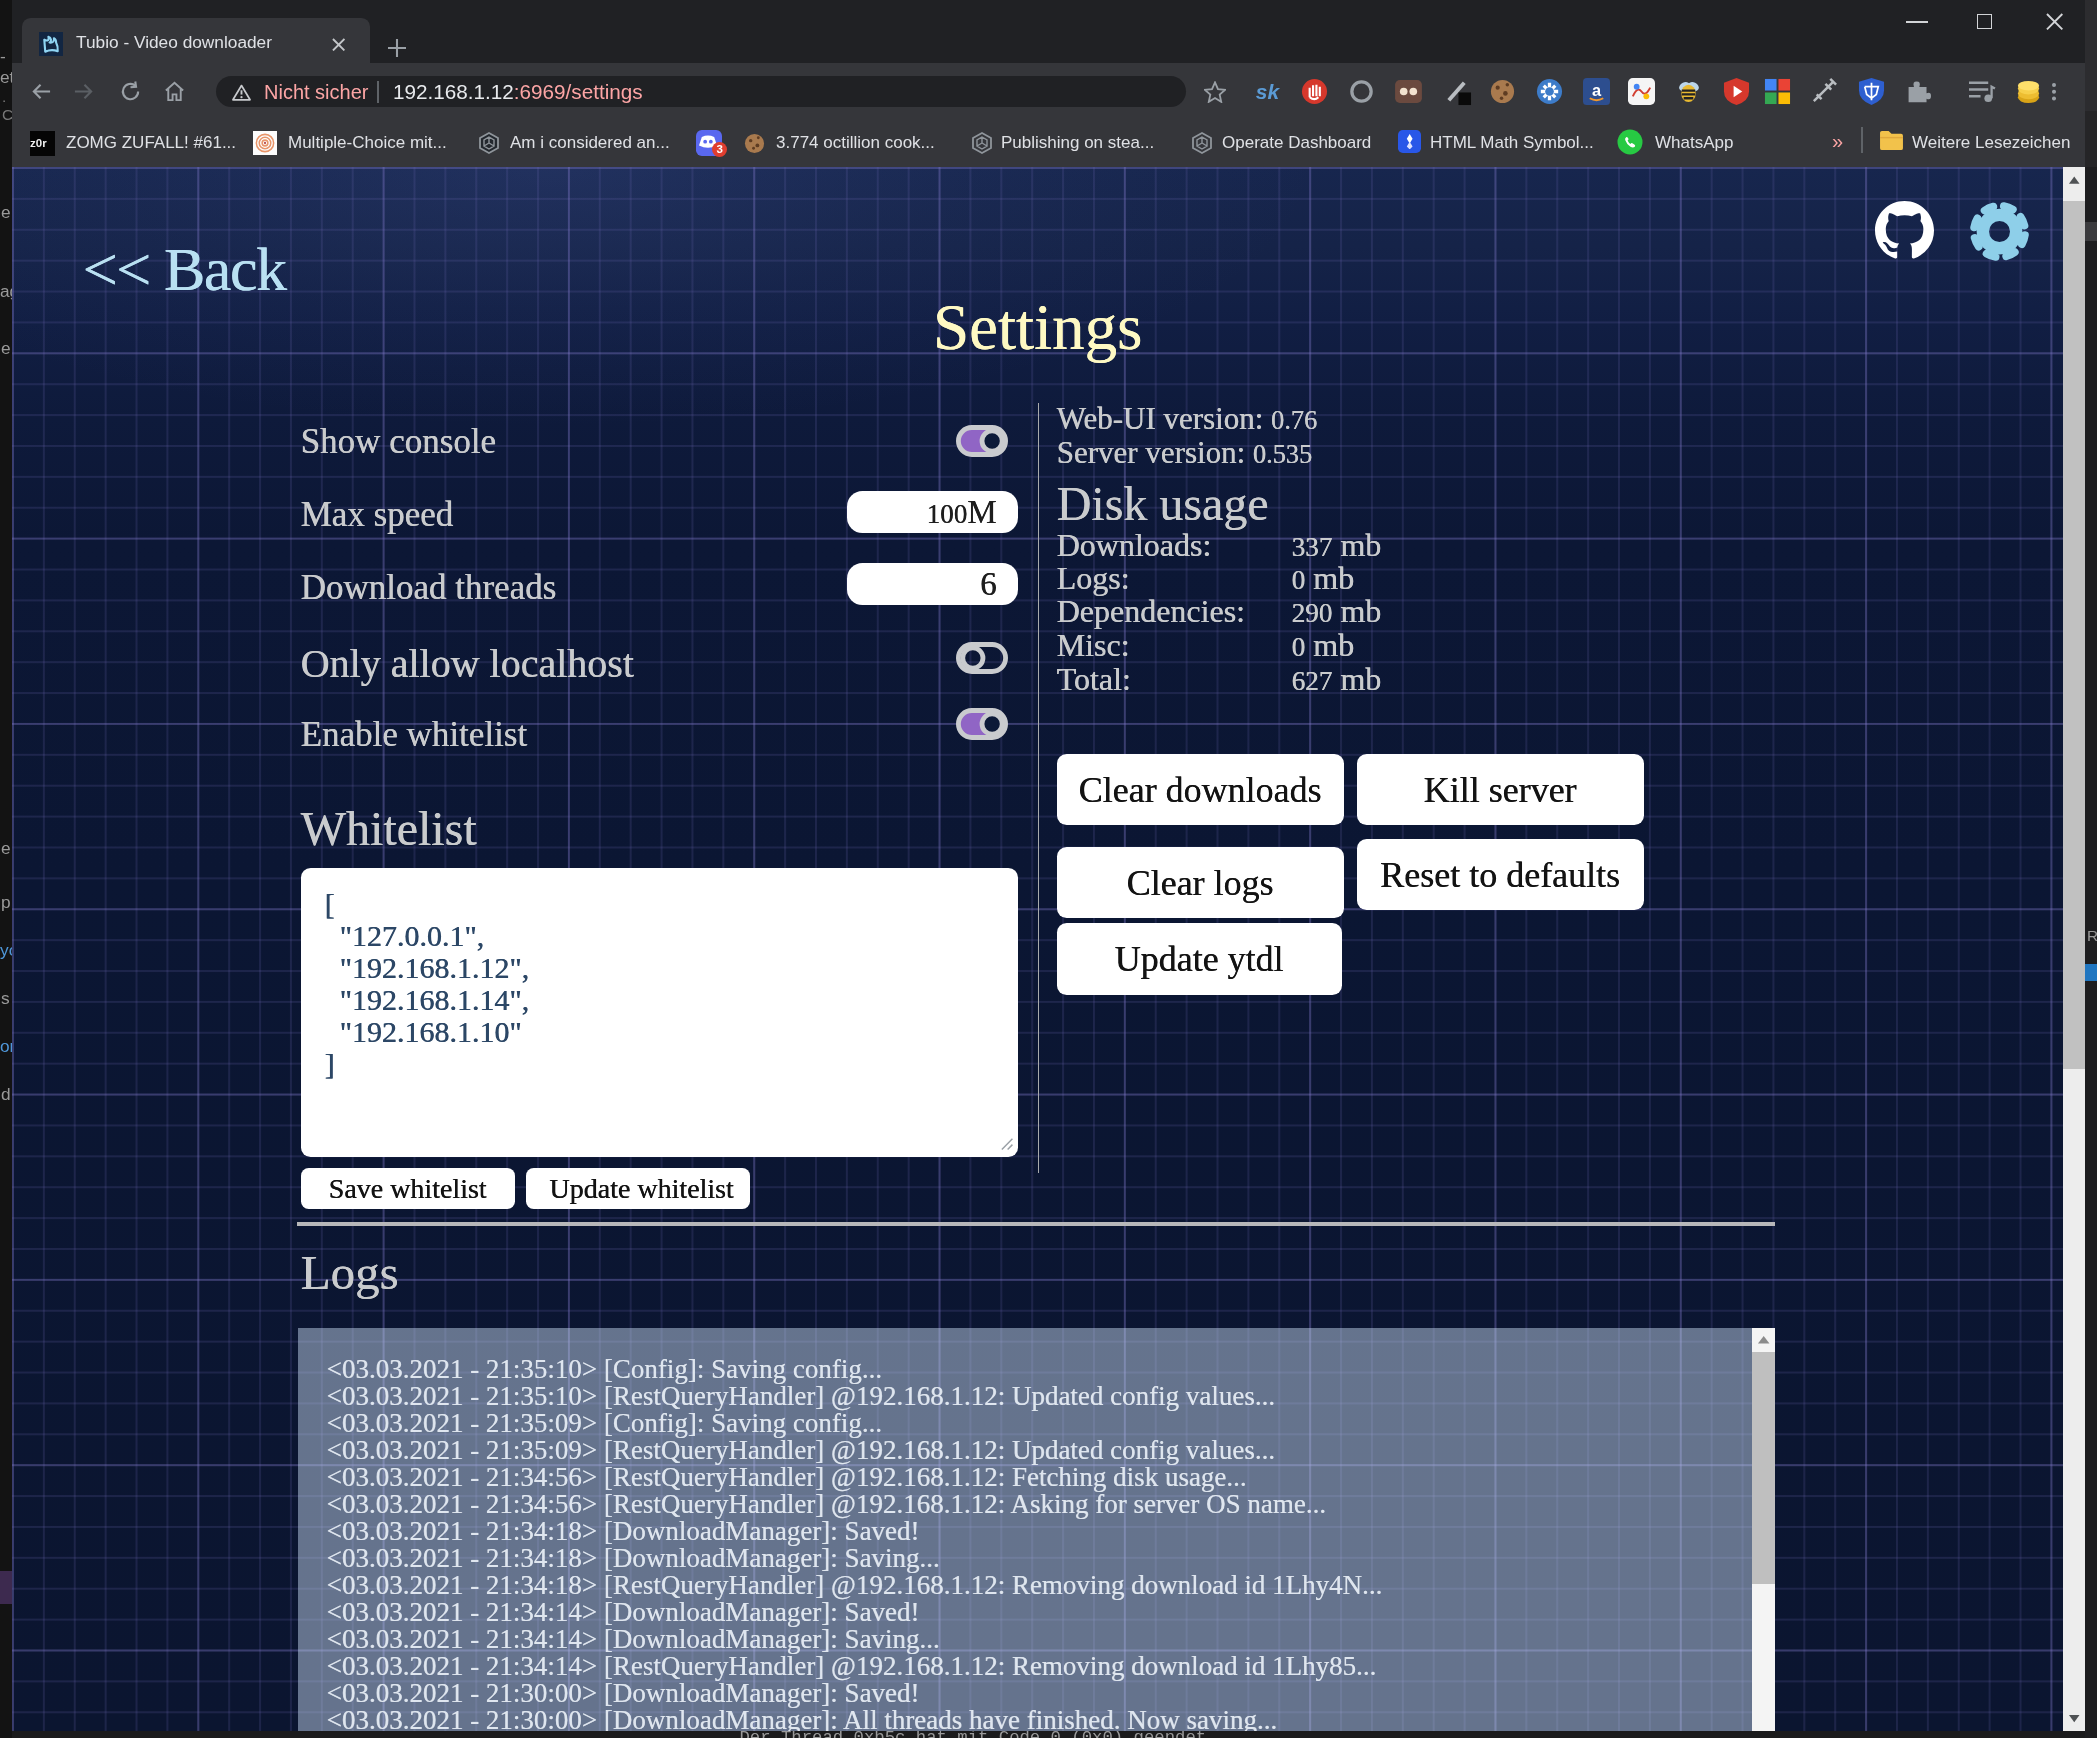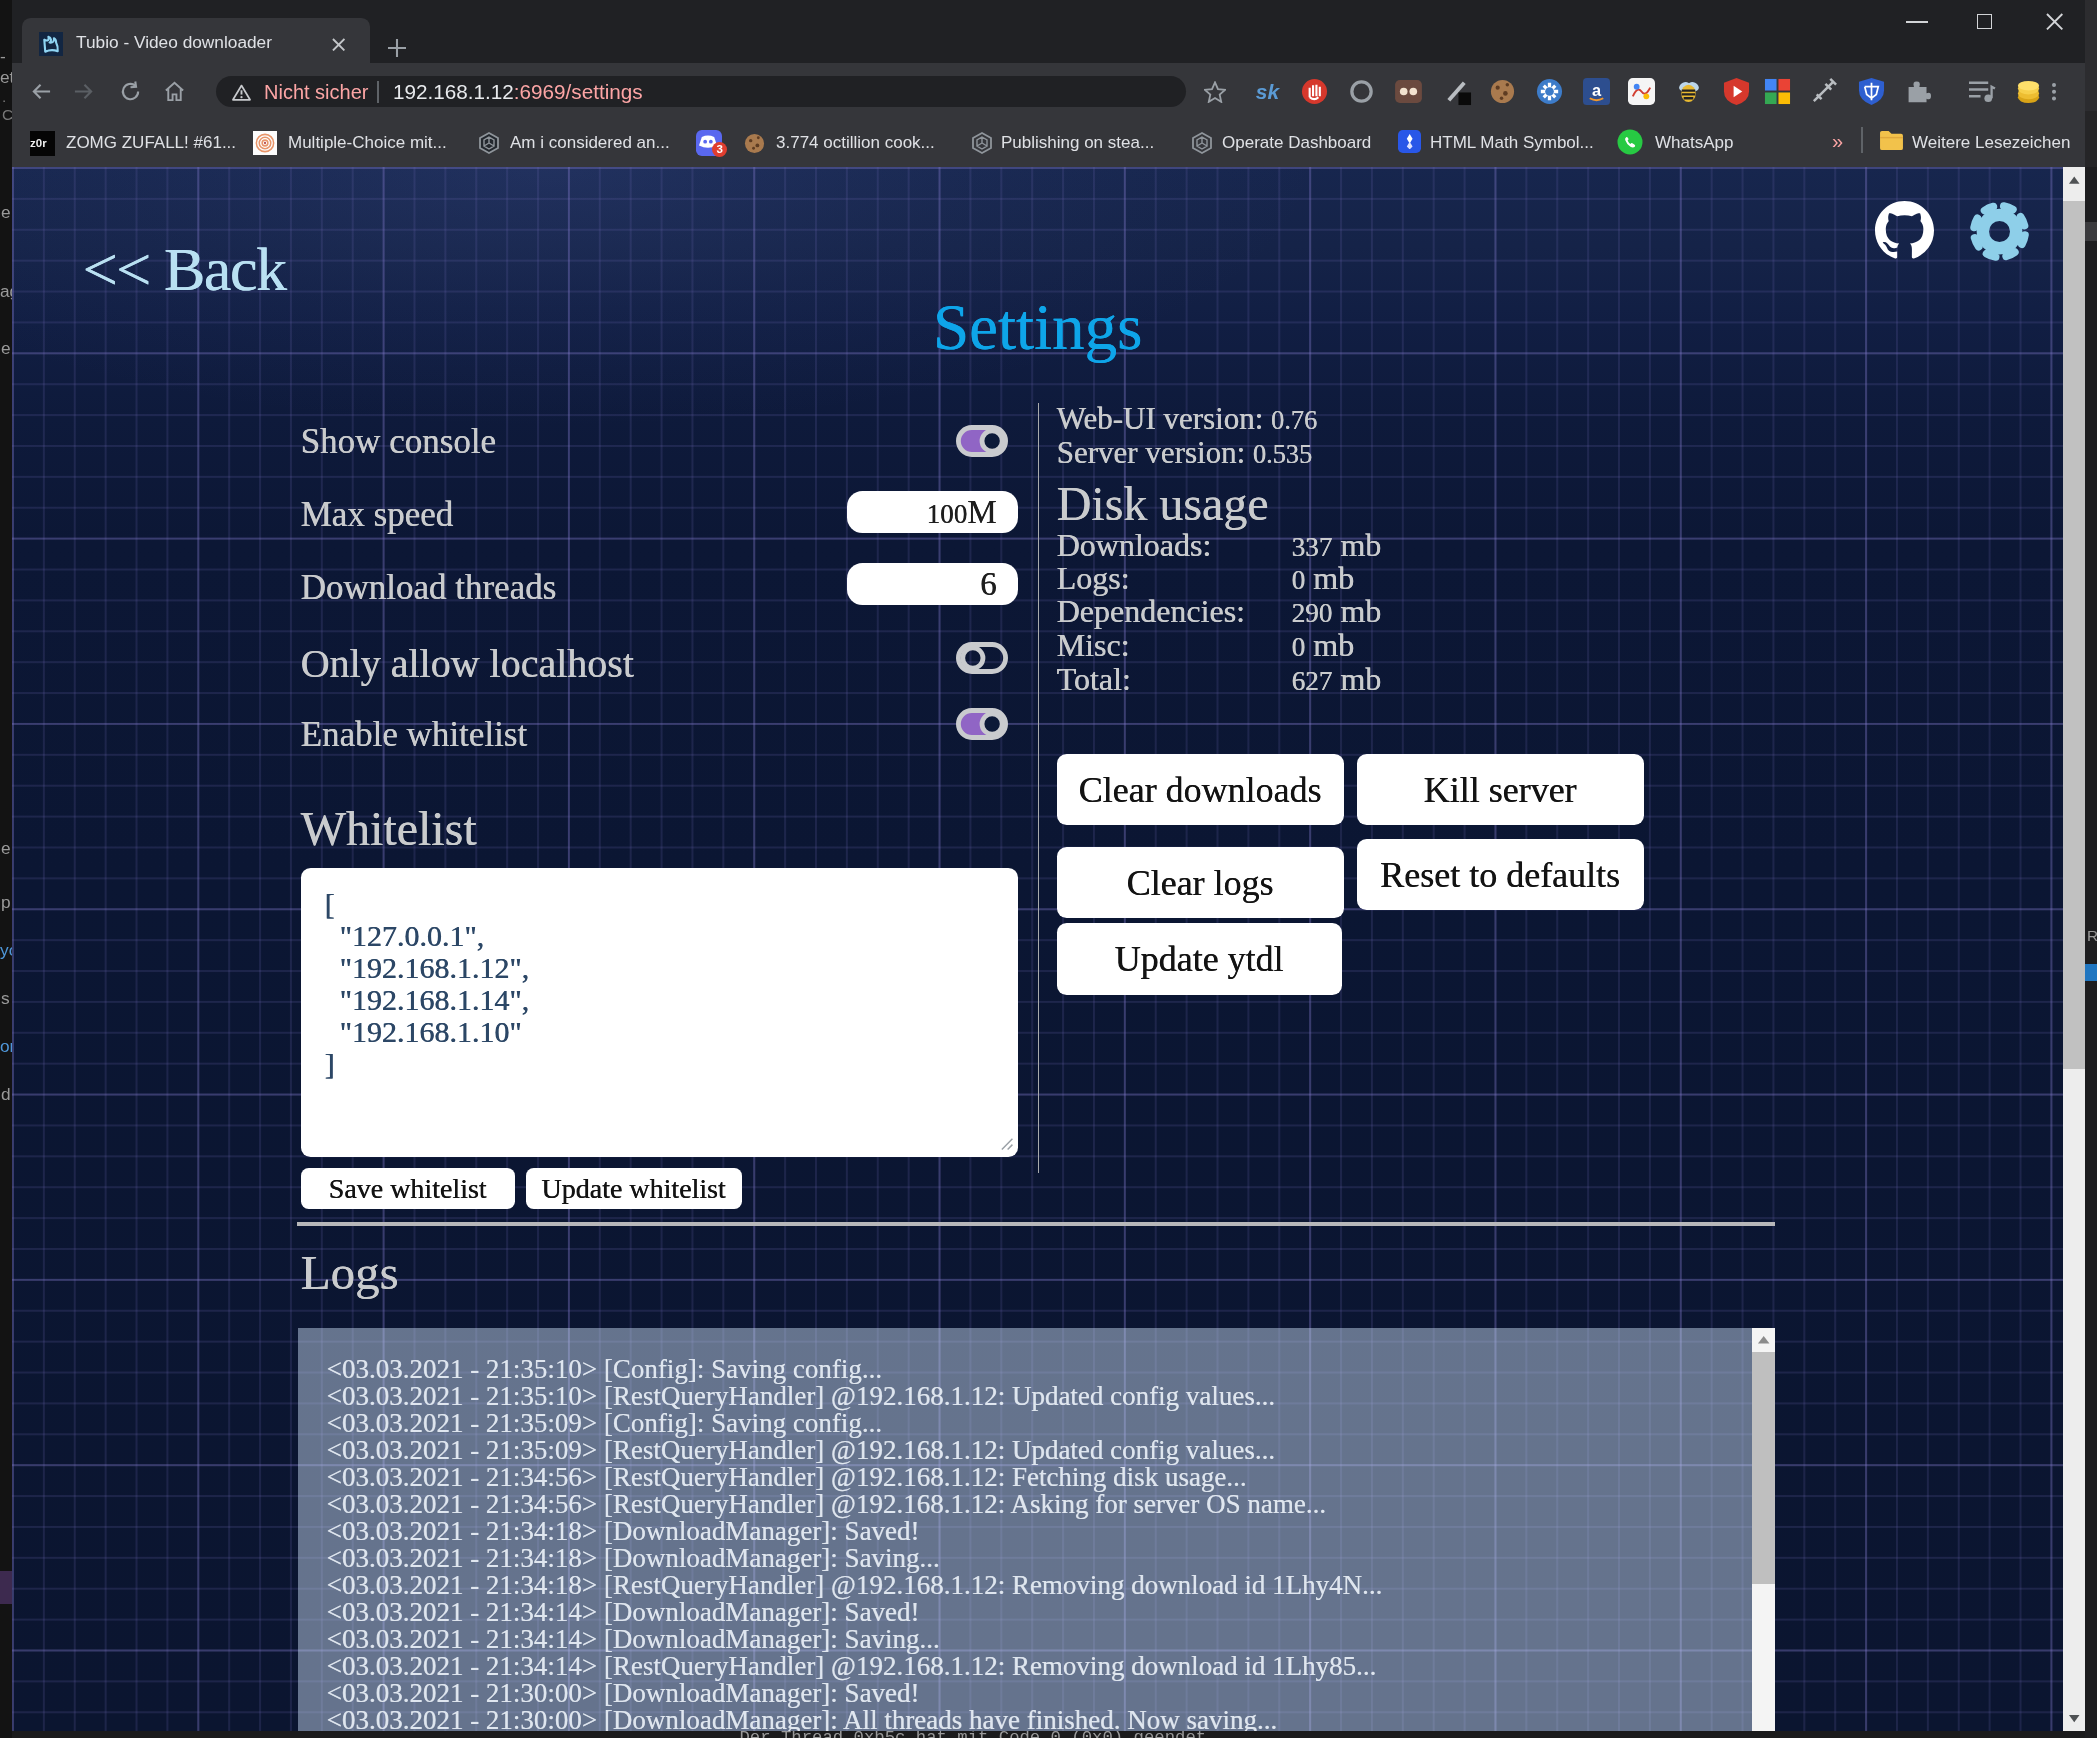--- a/index.html
+++ b/index.html
@@ -244,21 +244,21 @@
             <stop offset="1" stop-color="rgba(80,100,170,0)"></stop>
     </radialGradient>
    </defs>
    <rect width="2135" height="1628" fill="url(#bgg)"></rect>
    <rect width="2135" height="520" fill="url(#glow)"></rect>
    <rect width="2135" height="1628" fill="url(#gmin)"></rect>
    <rect width="2135" height="1628" fill="url(#gmaj)"></rect>
   </svg>
 
     <div class="t" style="left:71px;top:71px;font-size:62px;letter-spacing:-1.4px;color:#b9e0f2;">&lt;&lt; Back</div>
-    <div class="t" style="left:1026px;top:128px;font-size:65px;color:#0ea5e9;transform:translateX(-50%);">Settings</div>
+    <div class="t" style="left:1026px;top:128px;font-size:65px;color:#fef9c3;transform:translateX(-50%);">Settings</div>
     <svg class="t" style="left:1863px;top:34px" width="59" height="59" viewBox="0 0 16 16" fill="#ffffff">
         <path fill-rule="evenodd" d="M8 0C3.58 0 0 3.58 0 8c0 3.54 2.29 6.53 5.47 7.59.4.07.55-.17.55-.38 0-.19-.01-.82-.01-1.49-2.01.37-2.53-.49-2.69-.94-.09-.23-.48-.94-.82-1.13-.28-.15-.68-.52-.01-.53.63-.01 1.08.58 1.23.82.72 1.21 1.87.87 2.33.66.07-.52.28-.87.51-1.07-1.78-.2-3.64-.89-3.64-3.95 0-.87.31-1.59.82-2.15-.08-.2-.36-1.02.08-2.12 0 0 .67-.21 2.2.82.64-.18 1.32-.27 2-.27s1.36.09 2 .27c1.53-1.04 2.2-.82 2.2-.82.44 1.1.16 1.92.08 2.12.51.56.82 1.27.82 2.15 0 3.07-1.87 3.75-3.65 3.95.29.25.54.73.54 1.48 0 1.07-.01 1.93-.01 2.2 0 .21.15.46.55.38A8.012 8.012 0 0 0 16 8c0-4.42-3.58-8-8-8z"></path>
       </svg>
     <svg class="t" style="left:1957px;top:34px" width="61" height="61" viewBox="0 0 64 64">
         <circle cx="32" cy="32" r="27" stroke="#8ecfe9" stroke-width="8" fill="none" stroke-dasharray="10.2 11" stroke-linecap="round" transform="rotate(8 32 32)"></circle>
         <circle cx="32" cy="32" r="17.5" stroke="#8ecfe9" stroke-width="13" fill="none"></circle>
       </svg>
     <div class="t" style="left:289px;top:257px;font-size:35px;">Show console</div>
     <div class="t" style="left:289px;top:330px;font-size:35px;">Max speed</div>
     <div class="t" style="left:289px;top:403px;font-size:35px;">Download threads</div>
@@ -302,21 +302,21 @@
     <pre class="t" style="left:313px;top:721px;font-size:30px;line-height:32px;color:#2c4766;font-family:'Liberation Serif',serif;margin:0;white-space:pre;">[
   "127.0.0.1",
   "192.168.1.12",
   "192.168.1.14",
   "192.168.1.10"
 ]</pre>
     <svg class="t" style="left:986px;top:968px" width="15.4" height="15.4" viewBox="0 0 16 16">
         <path d="M15,4 L4,15 M15,10 L10,15" stroke="#9aa0a6" stroke-width="1.5"></path>
       </svg>
     <div class="btn" style="left:289px;top:1001px;width:214px;height:41px;font-size:28px;border-radius:7.7px;">Save whitelist</div>
-    <div class="btn" style="left:514px;top:1001px;width:216px;height:41px;font-size:28px;border-radius:7.7px;">Update whitelist</div>
+    <div class="btn" style="left:514px;top:1001px;width:216px;height:41px;font-size:28px;border-radius:7.7px;padding-left:8px;">Update whitelist</div>
     <div class="t" style="left:285px;top:1055px;width:1478px;height:3.8px;background:#b7b7b9;"></div>
     <div class="t" style="left:289px;top:1081px;font-size:49px;">Logs</div>
     <div class="t" style="left:286px;top:1161px;width:1477px;height:403px;background:rgba(210,230,255,0.45);"></div>
     <pre class="t" style="left:315px;top:1189px;font-size:27px;line-height:27px;color:rgba(230,236,243,0.78);font-family:'Liberation Serif',serif;margin:0;white-space:pre;">&lt;03.03.2021 - 21:35:10&gt; [Config]: Saving config...
 &lt;03.03.2021 - 21:35:10&gt; [RestQueryHandler] @192.168.1.12: Updated config values...
 &lt;03.03.2021 - 21:35:09&gt; [Config]: Saving config...
 &lt;03.03.2021 - 21:35:09&gt; [RestQueryHandler] @192.168.1.12: Updated config values...
 &lt;03.03.2021 - 21:34:56&gt; [RestQueryHandler] @192.168.1.12: Fetching disk usage...
 &lt;03.03.2021 - 21:34:56&gt; [RestQueryHandler] @192.168.1.12: Asking for server OS name...
 &lt;03.03.2021 - 21:34:18&gt; [DownloadManager]: Saved!

